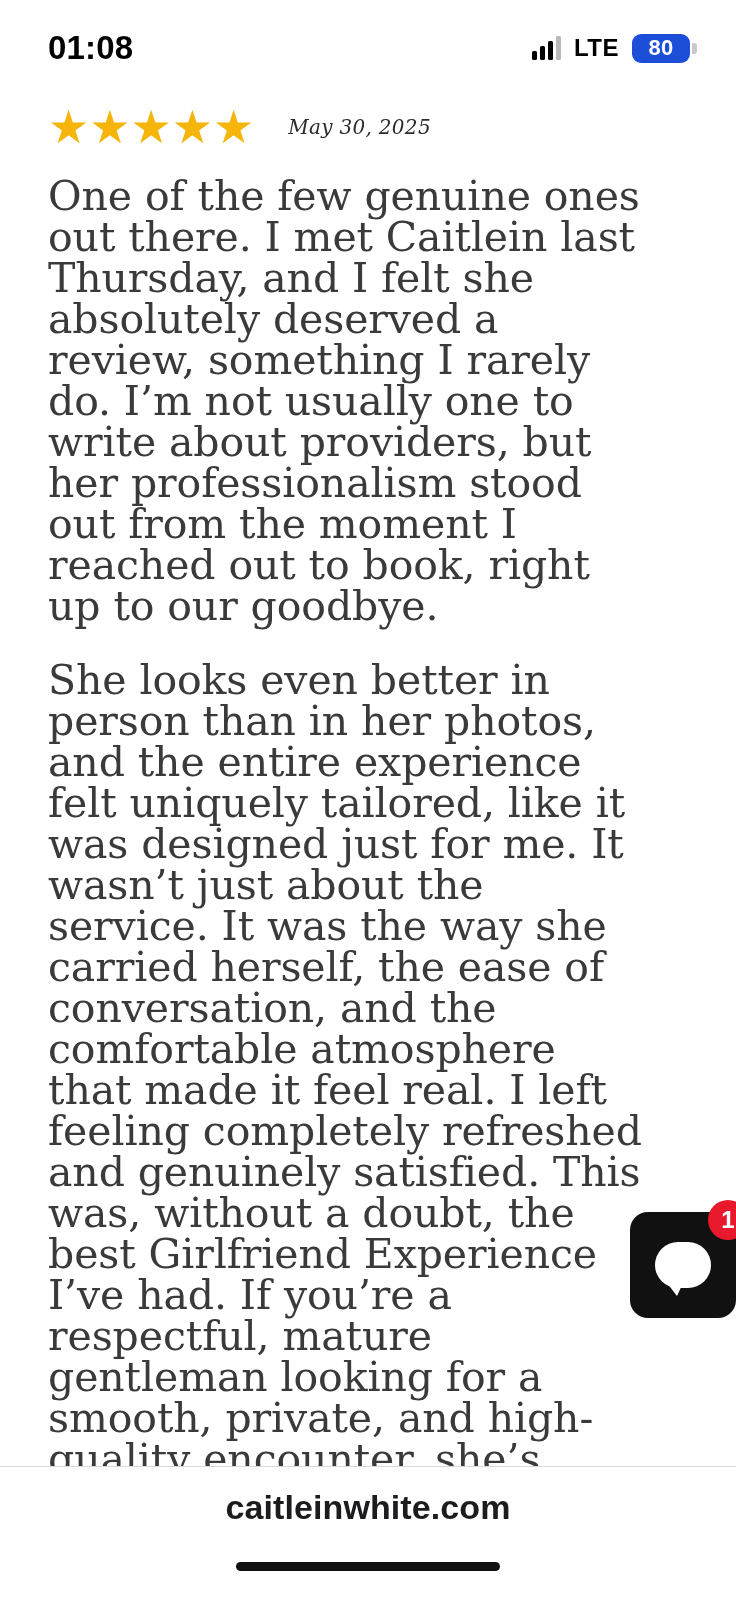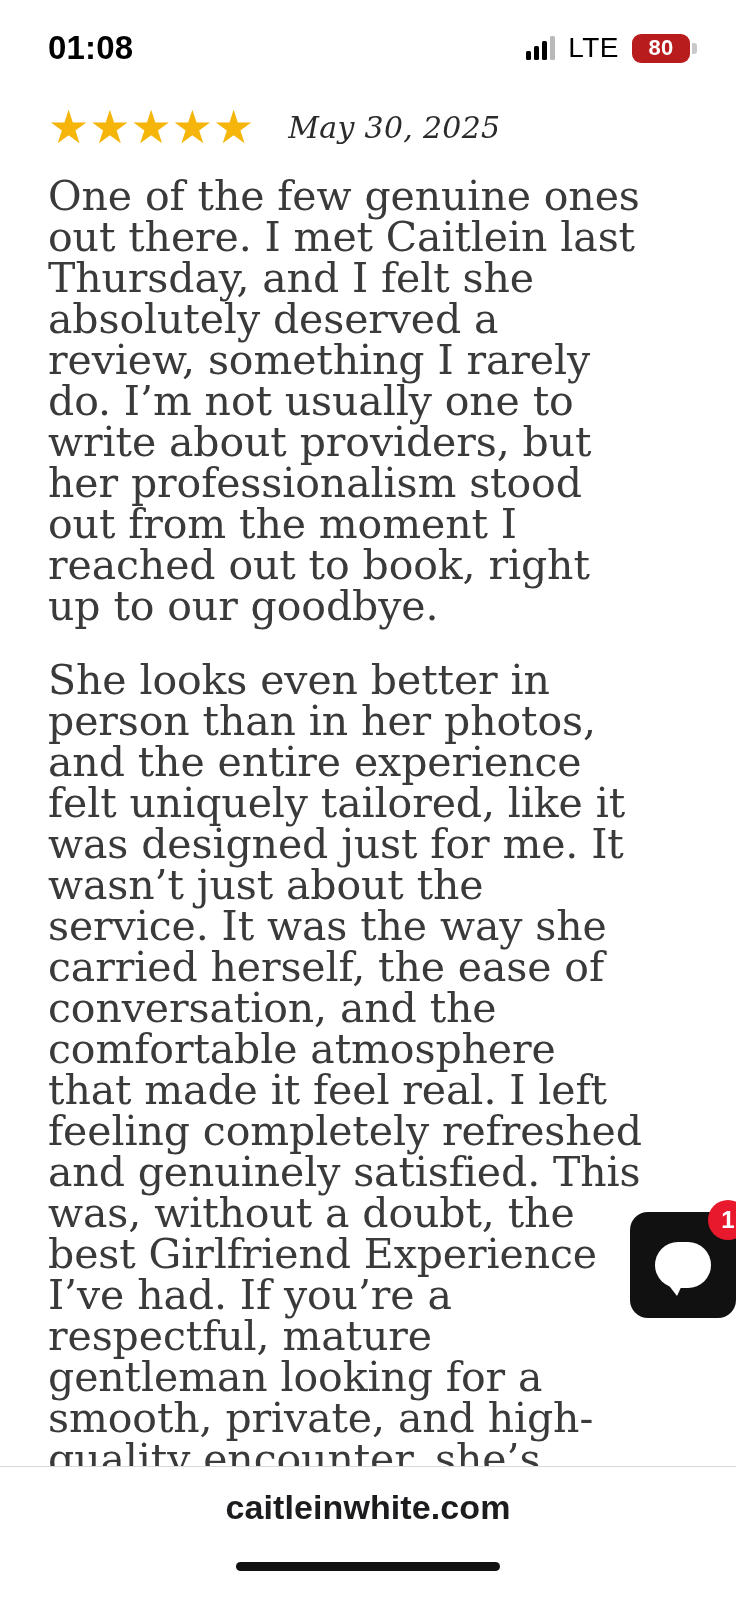--- a/index.html
+++ b/index.html
@@ -51,31 +51,31 @@
     display: block;
     width: 5px;
     background: #000;
     border-radius: 1.5px;
   }
   .signal-bars i:nth-child(1) { height: 9px; }
   .signal-bars i:nth-child(2) { height: 14px; }
   .signal-bars i:nth-child(3) { height: 19px; }
   .signal-bars i:nth-child(4) { height: 24px; background: #b9b9bb; }
   .lte-label {
-    font-size: 28px;
-    font-weight: 400;
+    font-size: 24px;
+    font-weight: 700;
     color: #000;
     letter-spacing: 0.5px;
   }
   .battery {
     position: relative;
     width: 58px;
     height: 29px;
     border-radius: 9px;
-    background: #b91c1c;
+    background: #1d4ed8;
     display: flex;
     align-items: center;
     justify-content: center;
   }
   .battery .pct {
     color: #fff;
     font-size: 22px;
     font-weight: 700;
     letter-spacing: 0.3px;
   }
@@ -108,21 +108,21 @@
     display: flex;
     gap: 1px;
     font-size: 46px;
     line-height: 1;
     color: #f5b50a;
     letter-spacing: 0px;
   }
   .review-date {
     font-family: "DejaVu Serif", serif;
     font-style: italic;
-    font-size: 30px;
+    font-size: 20px;
     color: #2b2b2b;
     letter-spacing: 0.3px;
   }
   .review-body p {
     font-family: "DejaVu Serif", serif;
     font-size: 41px;
     line-height: 41px;
     color: #3a3a3a;
     letter-spacing: -0.1px;
     margin-bottom: 33px;

